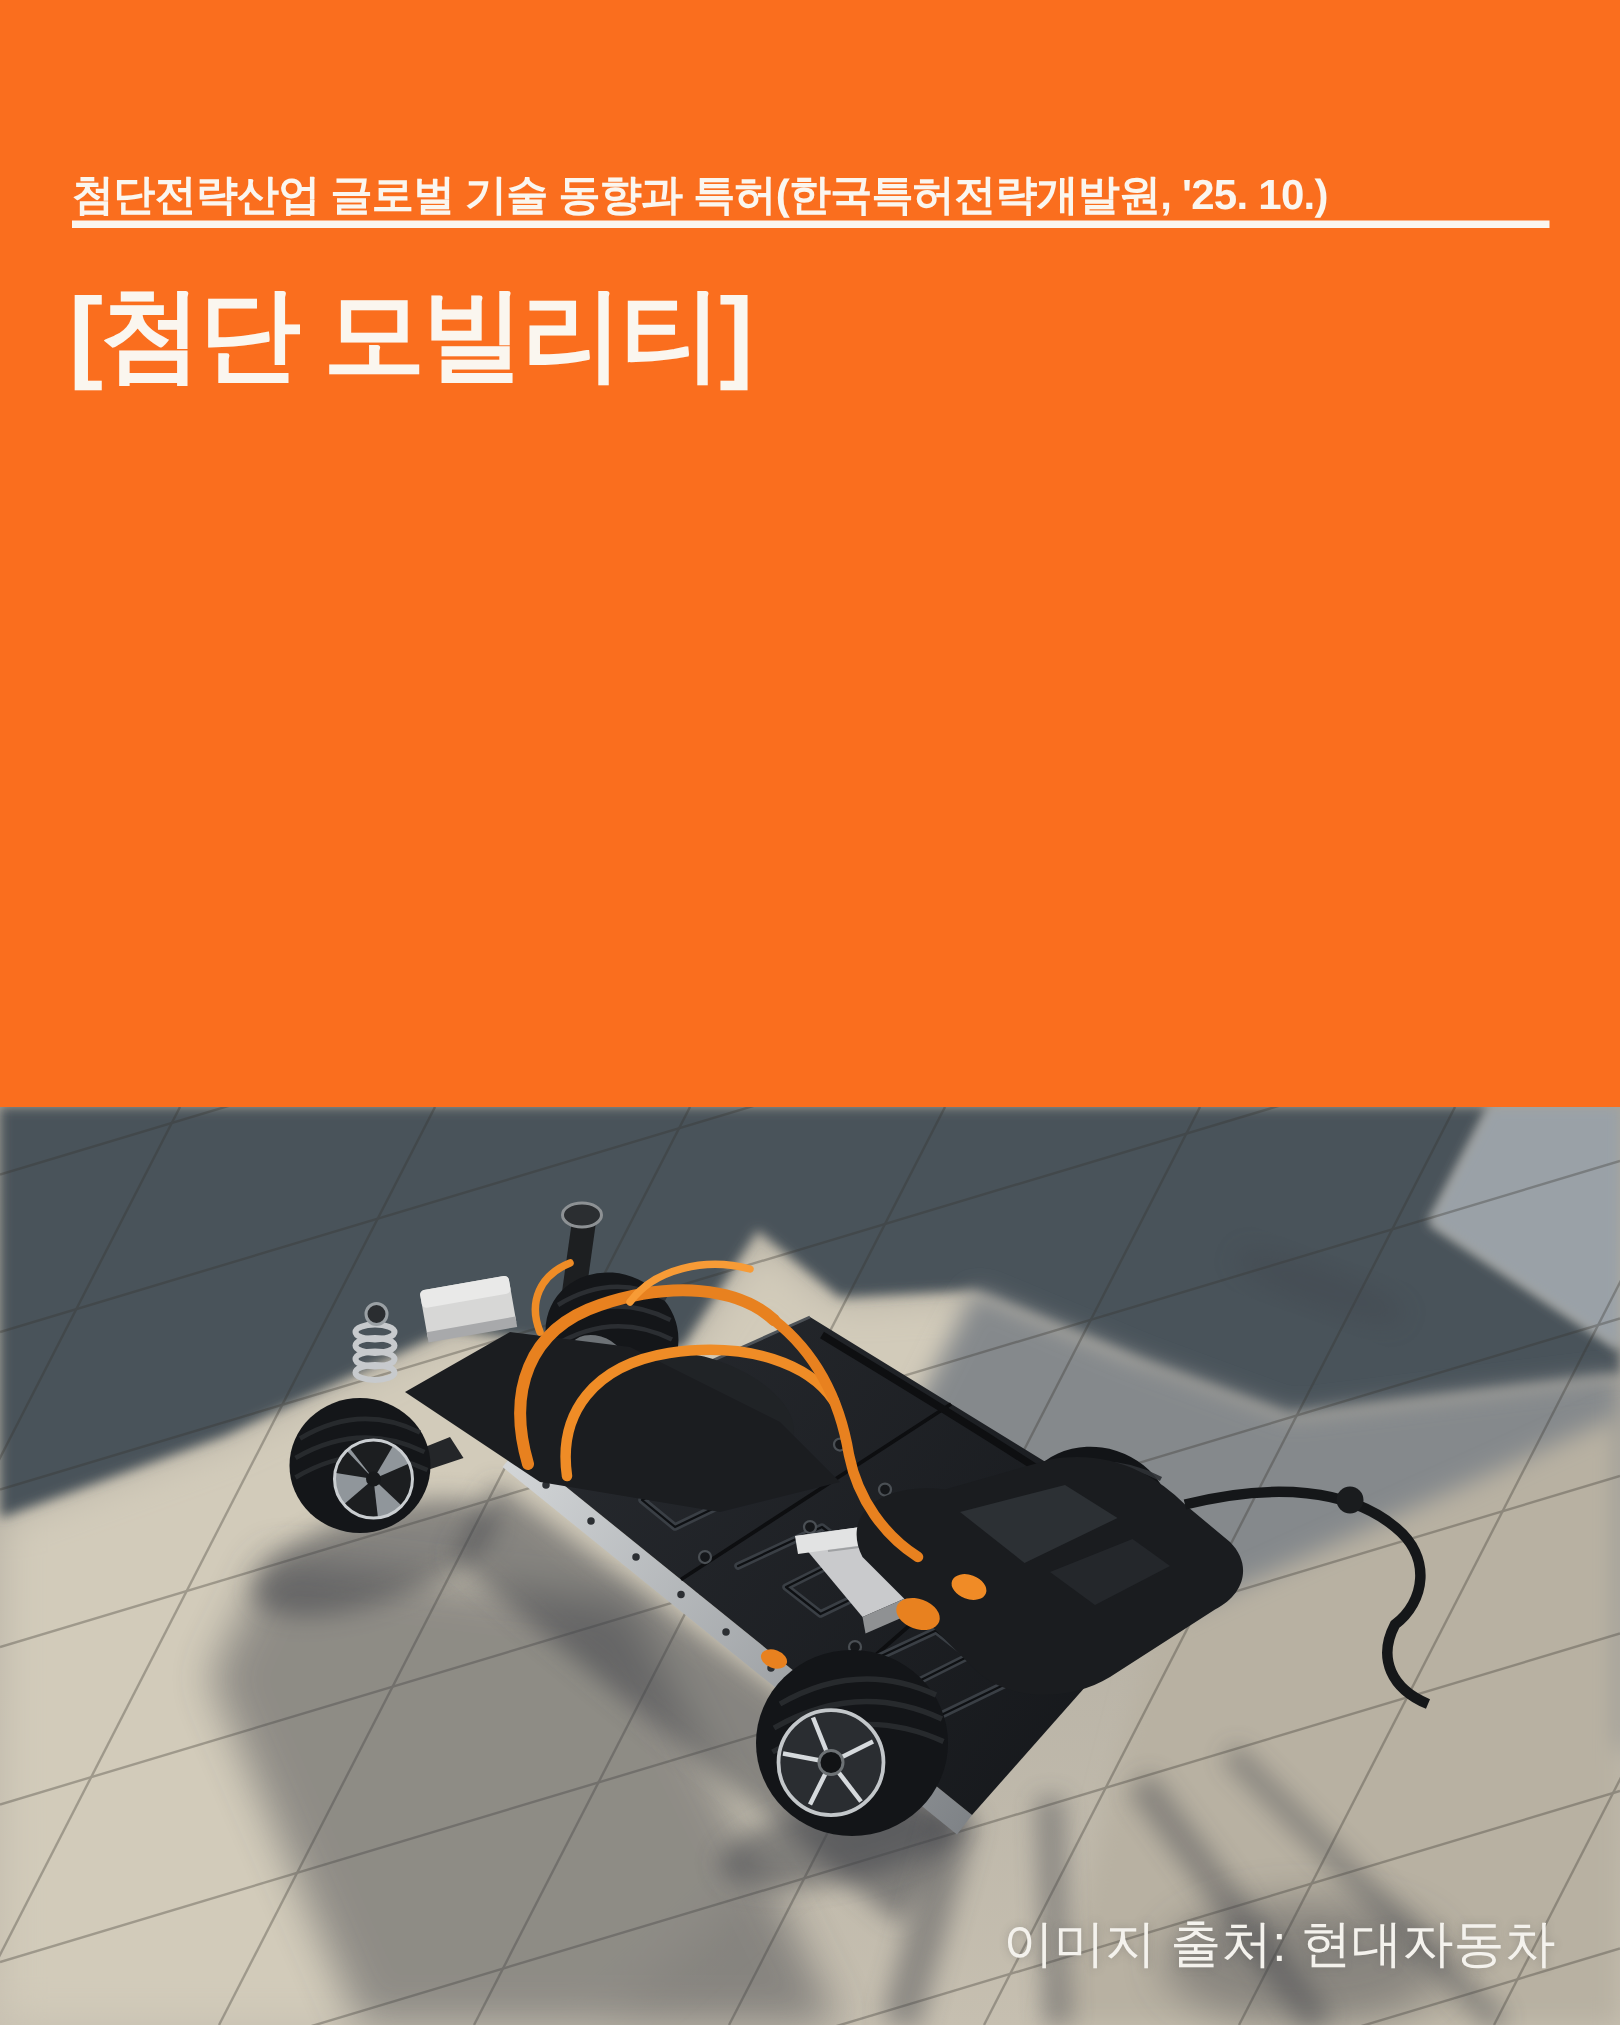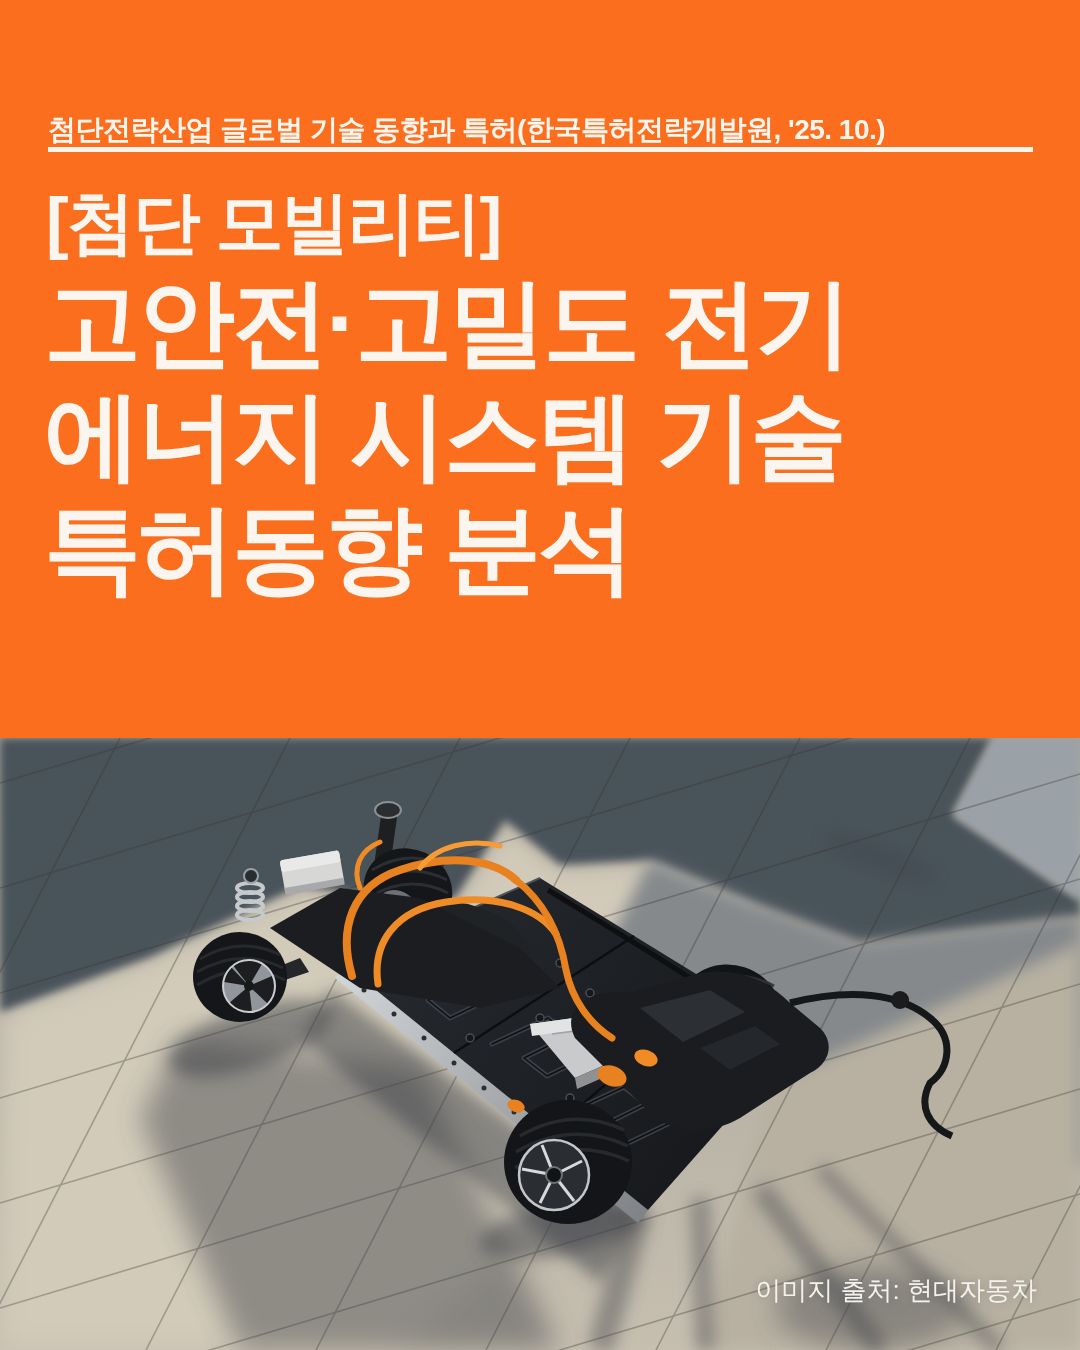--- a/index.html
+++ b/index.html
@@ -28,38 +28,33 @@
   .headline{
     position:absolute;left:44px;top:266px;
     font-size:97px;font-weight:800;letter-spacing:-3px;line-height:113px;
     color:var(--off-white);
   }
   .headline div{white-space:nowrap;}
   .photo{position:absolute;left:0;top:738px;width:1080px;height:612px;}
   .photo svg{display:block;width:1080px;height:612px;}
   .credit{
     position:absolute;right:43px;top:1273px;
-    font-size:26px;font-weight:400;color:var(--credit-white);
+    font-size:34px;font-weight:400;color:var(--credit-white);
     white-space:nowrap;text-shadow:0 0 6px rgba(90,90,90,.35);
   }
 </style>
 </head>
 <body>
 
 <div class="card">
 
   <div class="banner">
     <div class="source-line">첨단전략산업 글로벌 기술 동향과 특허(한국특허전략개발원, '25. 10.)</div>
     <div class="rule"></div>
     <div class="category">[첨단 모빌리티]</div>
-    <div class="headline">
-      <div>고안전·고밀도 전기</div>
-      <div>에너지 시스템 기술</div>
-      <div>특허동향 분석</div>
-    </div>
   </div>
 
   <div class="photo">
     <svg viewBox="0 0 1080 612">
       <defs>
         <filter id="b4" x="-20%" y="-20%" width="140%" height="140%">
             <feGaussianBlur stdDeviation="4"></feGaussianBlur>
           </filter>
         <filter id="b8" x="-30%" y="-30%" width="160%" height="160%">
             <feGaussianBlur stdDeviation="8"></feGaussianBlur>

